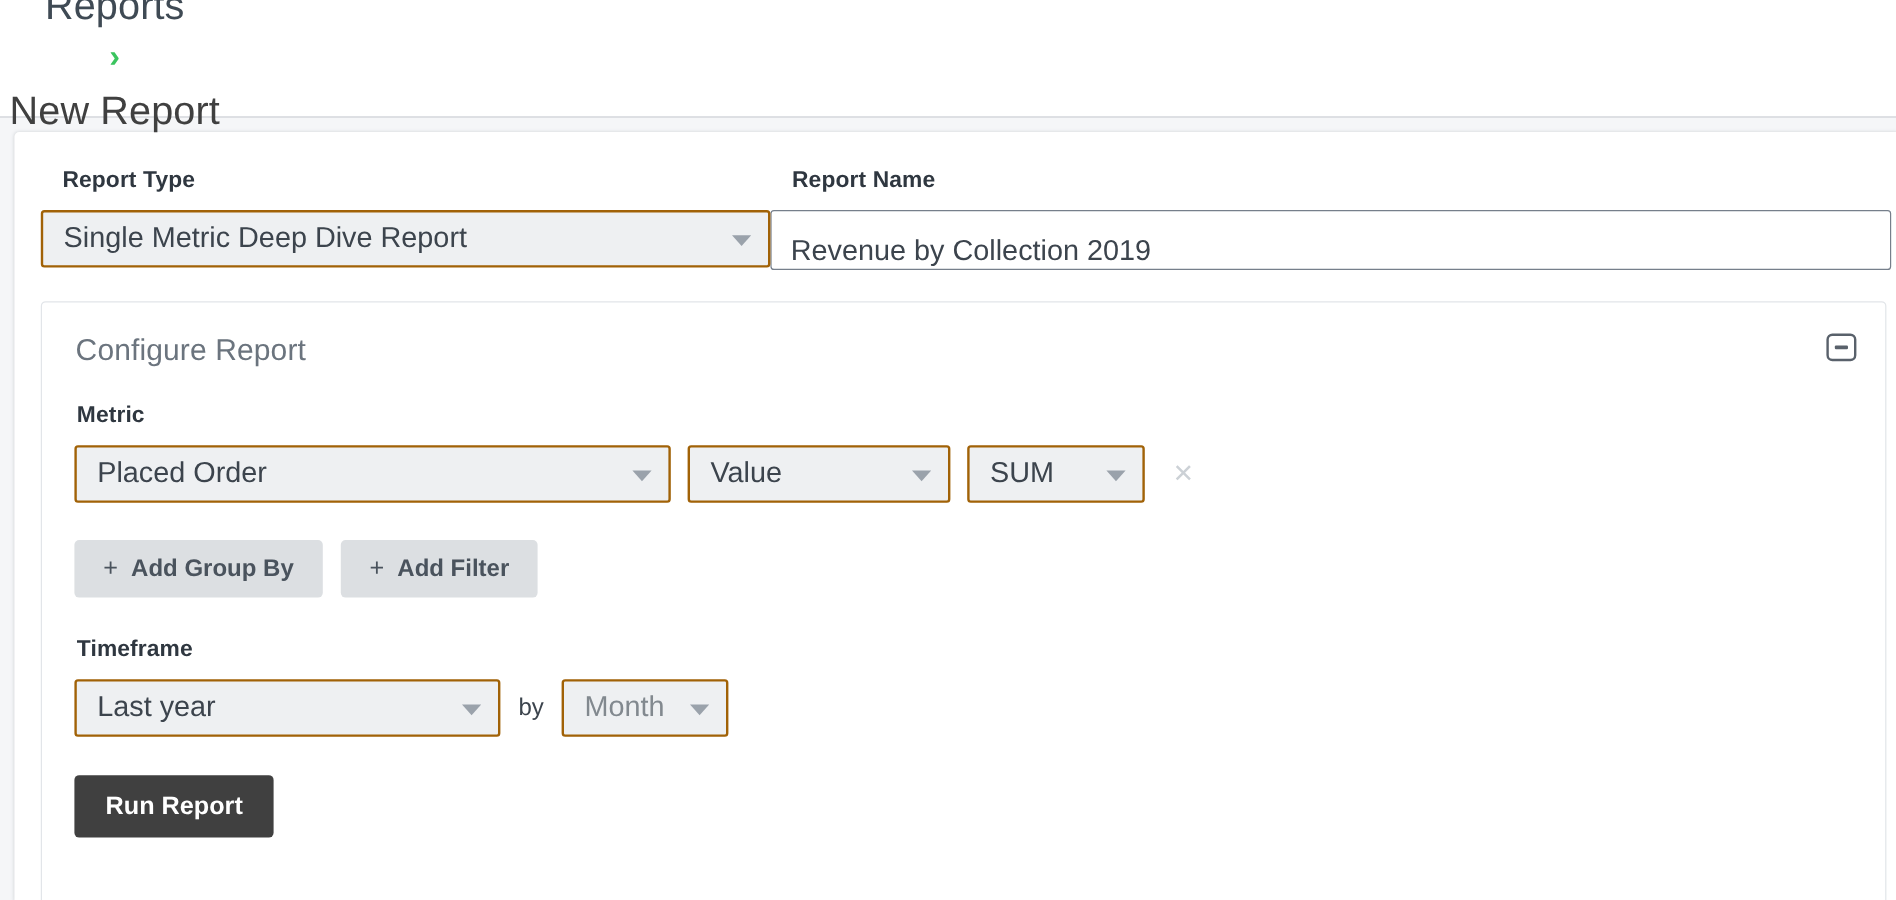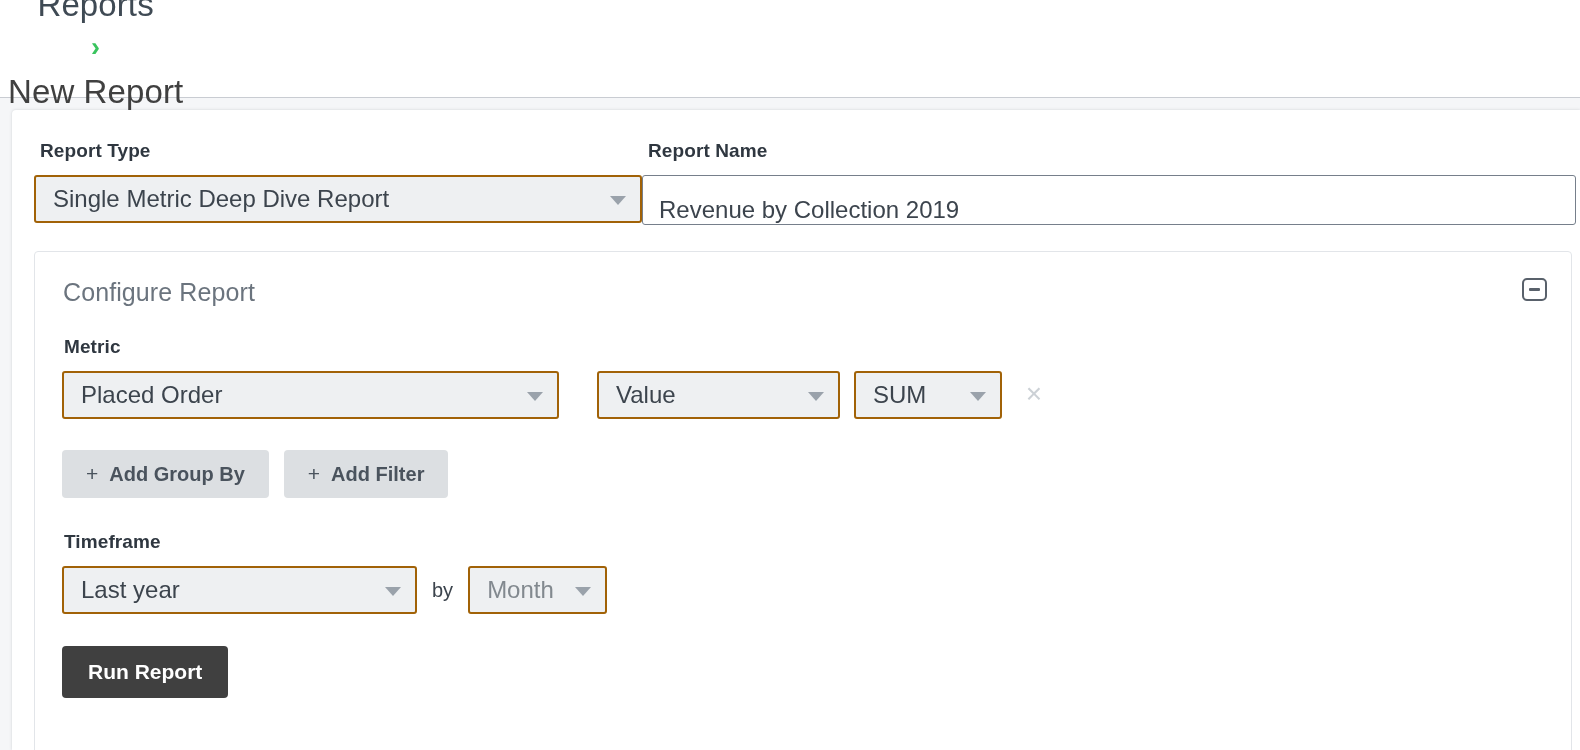--- a/index.html
+++ b/index.html
@@ -55,21 +55,21 @@
 
   
   .toprow { display: flex; }
   .field-type { width: 608px; }
   .field-name { flex: 1; padding-right: 4px; }
 
   .field-label {
     font-size: 19px;
     font-weight: bold;
     color: #2f3740;
-    margin: 0 0 13px 6px;
+    margin: 0 0 13px 18px;
     letter-spacing: .1px;
   }
 
   .select {
     position: relative;
     height: 48px;
     background: #eef0f2;
     border: 2px solid #a16207;
     border-radius: 3px;
     display: flex;
@@ -152,21 +152,21 @@
     letter-spacing: .1px;
   }
 
   .metric-row {
     display: flex;
     align-items: center;
     gap: 14px;
     margin-bottom: 31px;
   }
   .metric-row .sel-a { width: 497px; }
-  .metric-row .sel-b { width: 243px; margin-left: 24px; }
+  .metric-row .sel-b { width: 219px; }
   .metric-row .sel-c { width: 148px; }
   .remove-x {
     width: 26px; height: 26px;
     margin-left: 5px;
     color: #ccd1d6;
     font-size: 28px;
     line-height: 24px;
     text-align: center;
     cursor: pointer;
     user-select: none;

